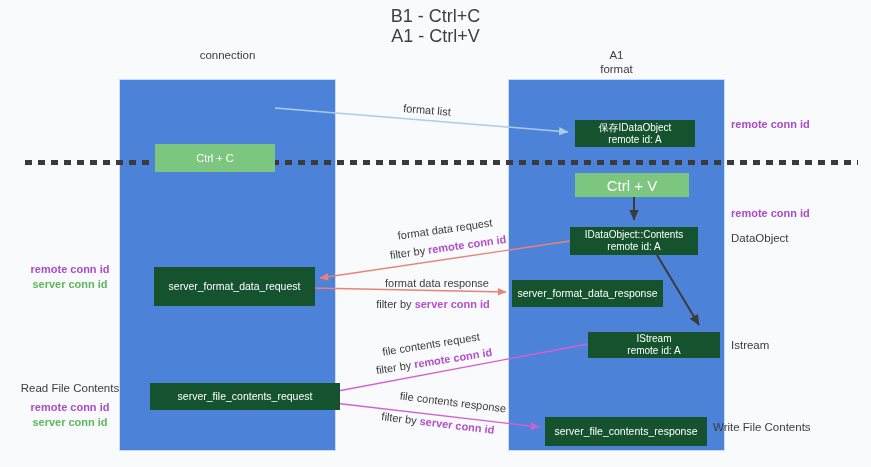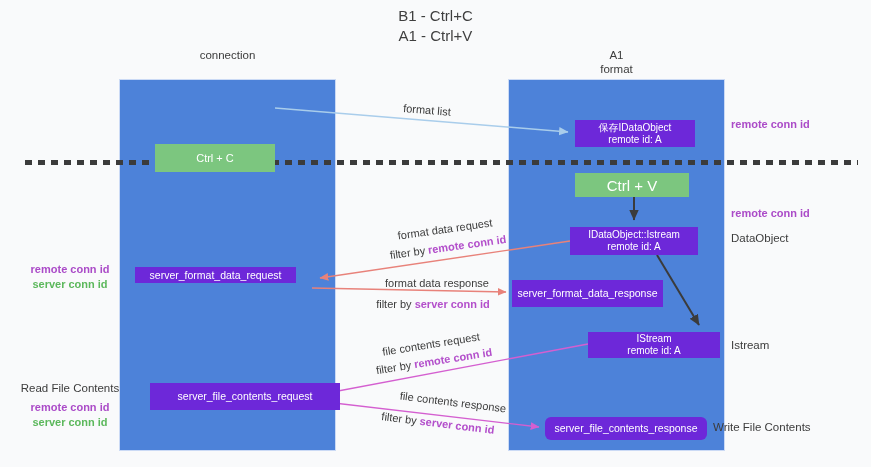--- a/index.html
+++ b/index.html
@@ -1,37 +1,37 @@
 <!DOCTYPE html>
 <html><head>
 <meta charset="utf-8">
 <style>
   html,body{margin:0;padding:0;}
   body{background:#f9fafb;font-family:"Liberation Sans","DejaVu Sans",sans-serif;}
   #canvas{position:relative;width:871px;height:467px;background:#f9fafb;overflow:hidden;}
 
   .title{position:absolute;left:0;top:6px;width:871px;text-align:center;
-         font-size:15px;line-height:20px;color:#3f3f3f;}
+         font-size:18px;line-height:20px;color:#3f3f3f;}
 
   .lane-header{position:absolute;top:48px;width:217px;text-align:center;
                font-size:11.5px;line-height:14px;color:#3c3c3c;}
   .lane{position:absolute;top:79px;width:217px;height:372px;background:#4d82d9;
         border:1px solid #cbdaf5;box-sizing:border-box;}
   #lane-left,#hdr-left{left:119px;}
   #lane-right,#hdr-right{left:508px;}
 
   .divider{position:absolute;left:25px;top:160px;width:833px;height:5px;
            background:repeating-linear-gradient(90deg,#3b3b3b 0 7px,transparent 7px 13px);}
 
   svg.arrows{position:absolute;left:0;top:0;pointer-events:none;}
 
   .node{position:absolute;display:flex;align-items:center;justify-content:center;
         flex-direction:column;text-align:center;color:#fff;font-size:10.5px;
         line-height:13px;box-sizing:border-box;}
-  .orange{background:#6d28d9;}
+  .orange{background:#14532d;}
   .green{background:#7cc67f;}
 
   .elabel{position:absolute;white-space:nowrap;font-size:11px;color:#3c3c3c;
           transform:translate(-50%,-50%);}
   .rot-p4{transform:translate(-50%,-50%) rotate(4.5deg);}
   .rot-n8{transform:translate(-50%,-50%) rotate(-8deg);}
   .rot-n9{transform:translate(-50%,-50%) rotate(-9deg);}
   .rot-p7{transform:translate(-50%,-50%) rotate(7deg);}
   .hl{font-weight:700;color:#b34fcb;margin-left:3px;}
 
@@ -94,42 +94,42 @@
   <div class="node orange" style="left:575px;top:120px;width:120px;height:27px;font-size:10px;line-height:12px;">
     <div>保存IDataObject</div>
     <div>remote id: A</div>
   </div>
 
   <div class="node green" style="left:575px;top:173px;width:114px;height:24px;font-size:15px;">
     <div>Ctrl + V</div>
   </div>
 
   <div class="node orange" style="left:570px;top:227px;width:128px;height:28px;font-size:10px;line-height:12px;">
-    <div>IDataObject::Istream</div>
+    <div>IDataObject::Contents</div>
     <div>remote id: A</div>
   </div>
 
-  <div class="node orange" style="left:135px;top:267px;width:161px;height:16px;">
+  <div class="node orange" style="left:154px;top:267px;width:161px;height:39px;">
     <div>server_format_data_request</div>
   </div>
 
   <div class="node orange" style="left:512px;top:280px;width:151px;height:27px;">
     <div>server_format_data_response</div>
   </div>
 
   <div class="node orange" style="left:588px;top:332px;width:132px;height:26px;font-size:10px;line-height:12px;">
     <div>IStream</div>
     <div>remote id: A</div>
   </div>
 
   <div class="node orange" style="left:150px;top:383px;width:190px;height:27px;">
     <div>server_file_contents_request</div>
   </div>
 
-  <div class="node orange" style="left:545px;top:417px;width:162px;height:23px;border-radius:6px;">
+  <div class="node orange" style="left:545px;top:417px;width:162px;height:29px;">
     <div>server_file_contents_response</div>
   </div>
 
   <div class="elabel rot-p4" style="left:427px;top:110px;">format list</div>
 
   <div class="elabel rot-n8" style="left:445px;top:229px;">format data request</div>
   <div class="elabel rot-n8" style="left:448px;top:247px;">
     <span>filter by</span><span class="hl">remote conn id</span>
   </div>
 

